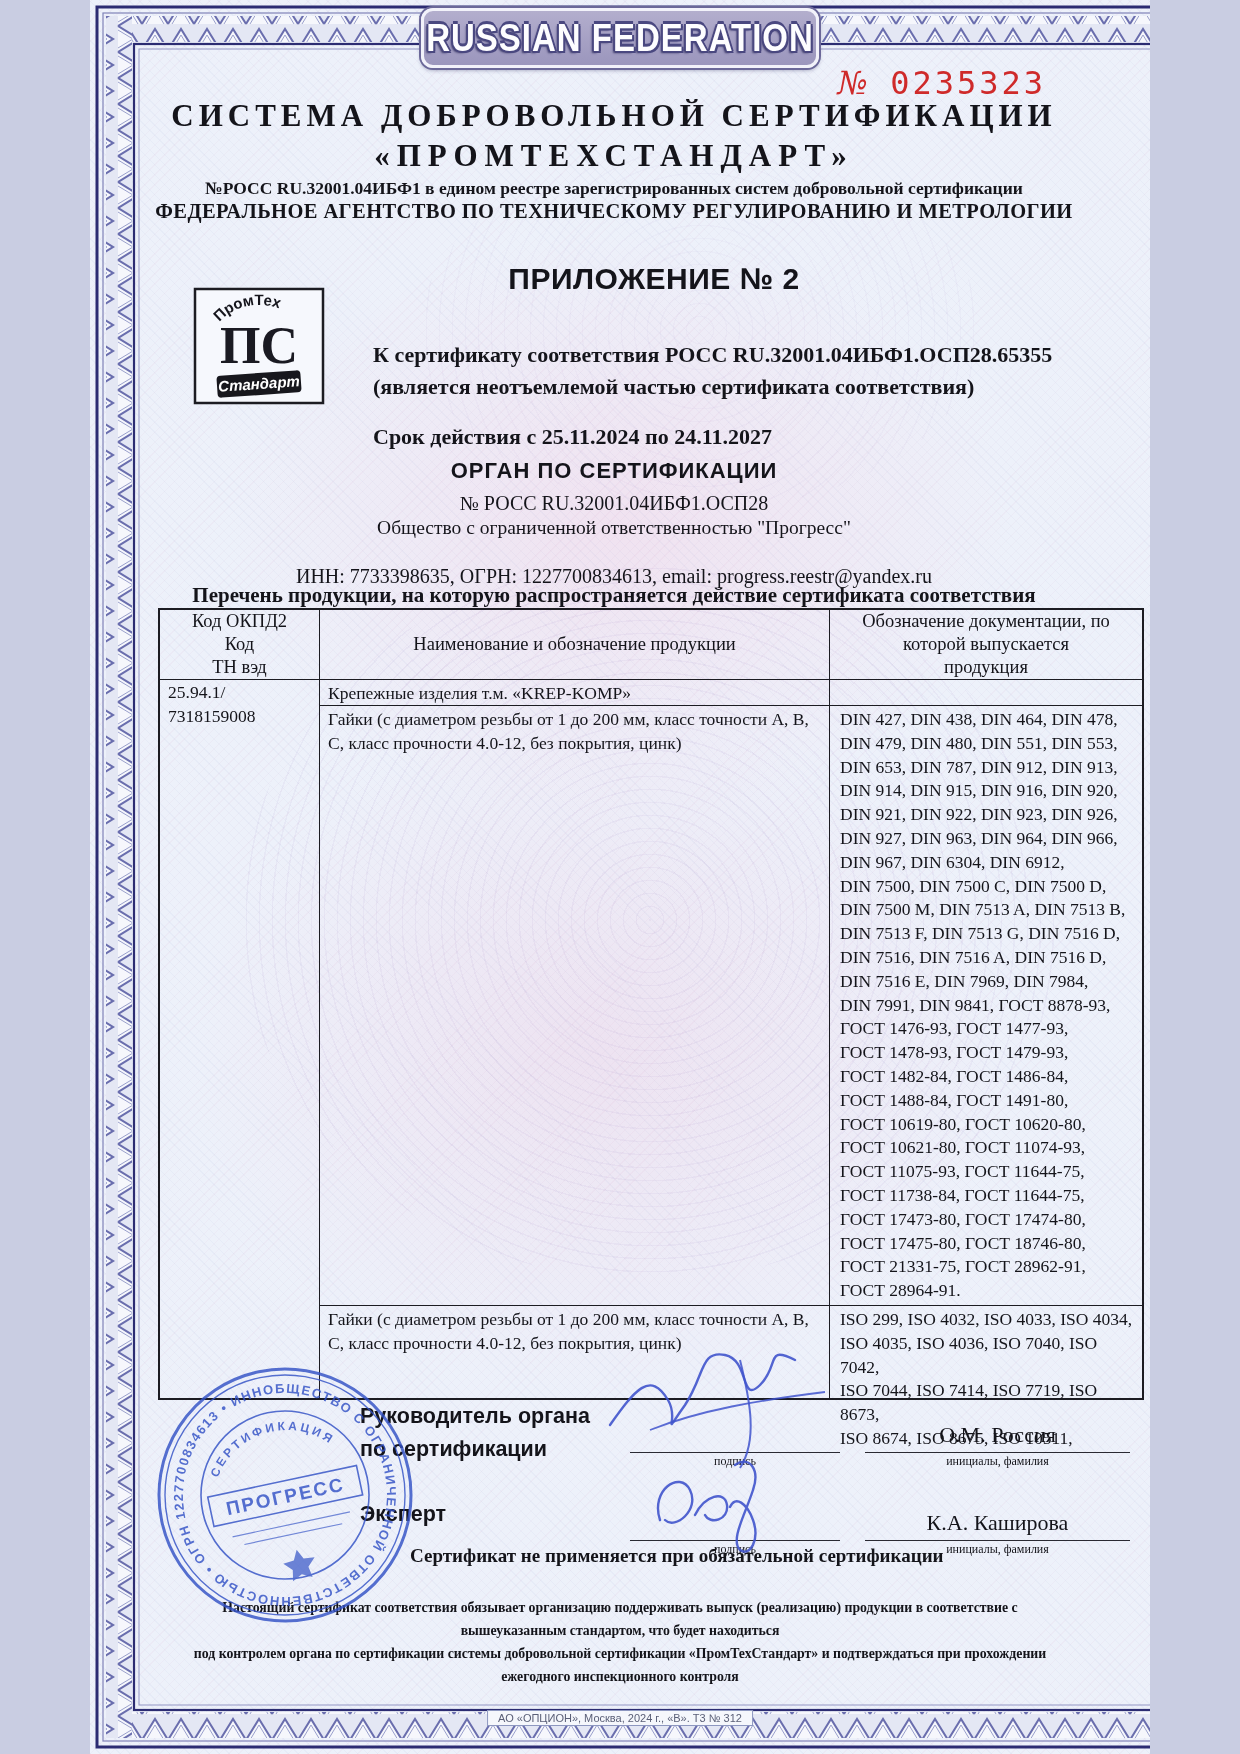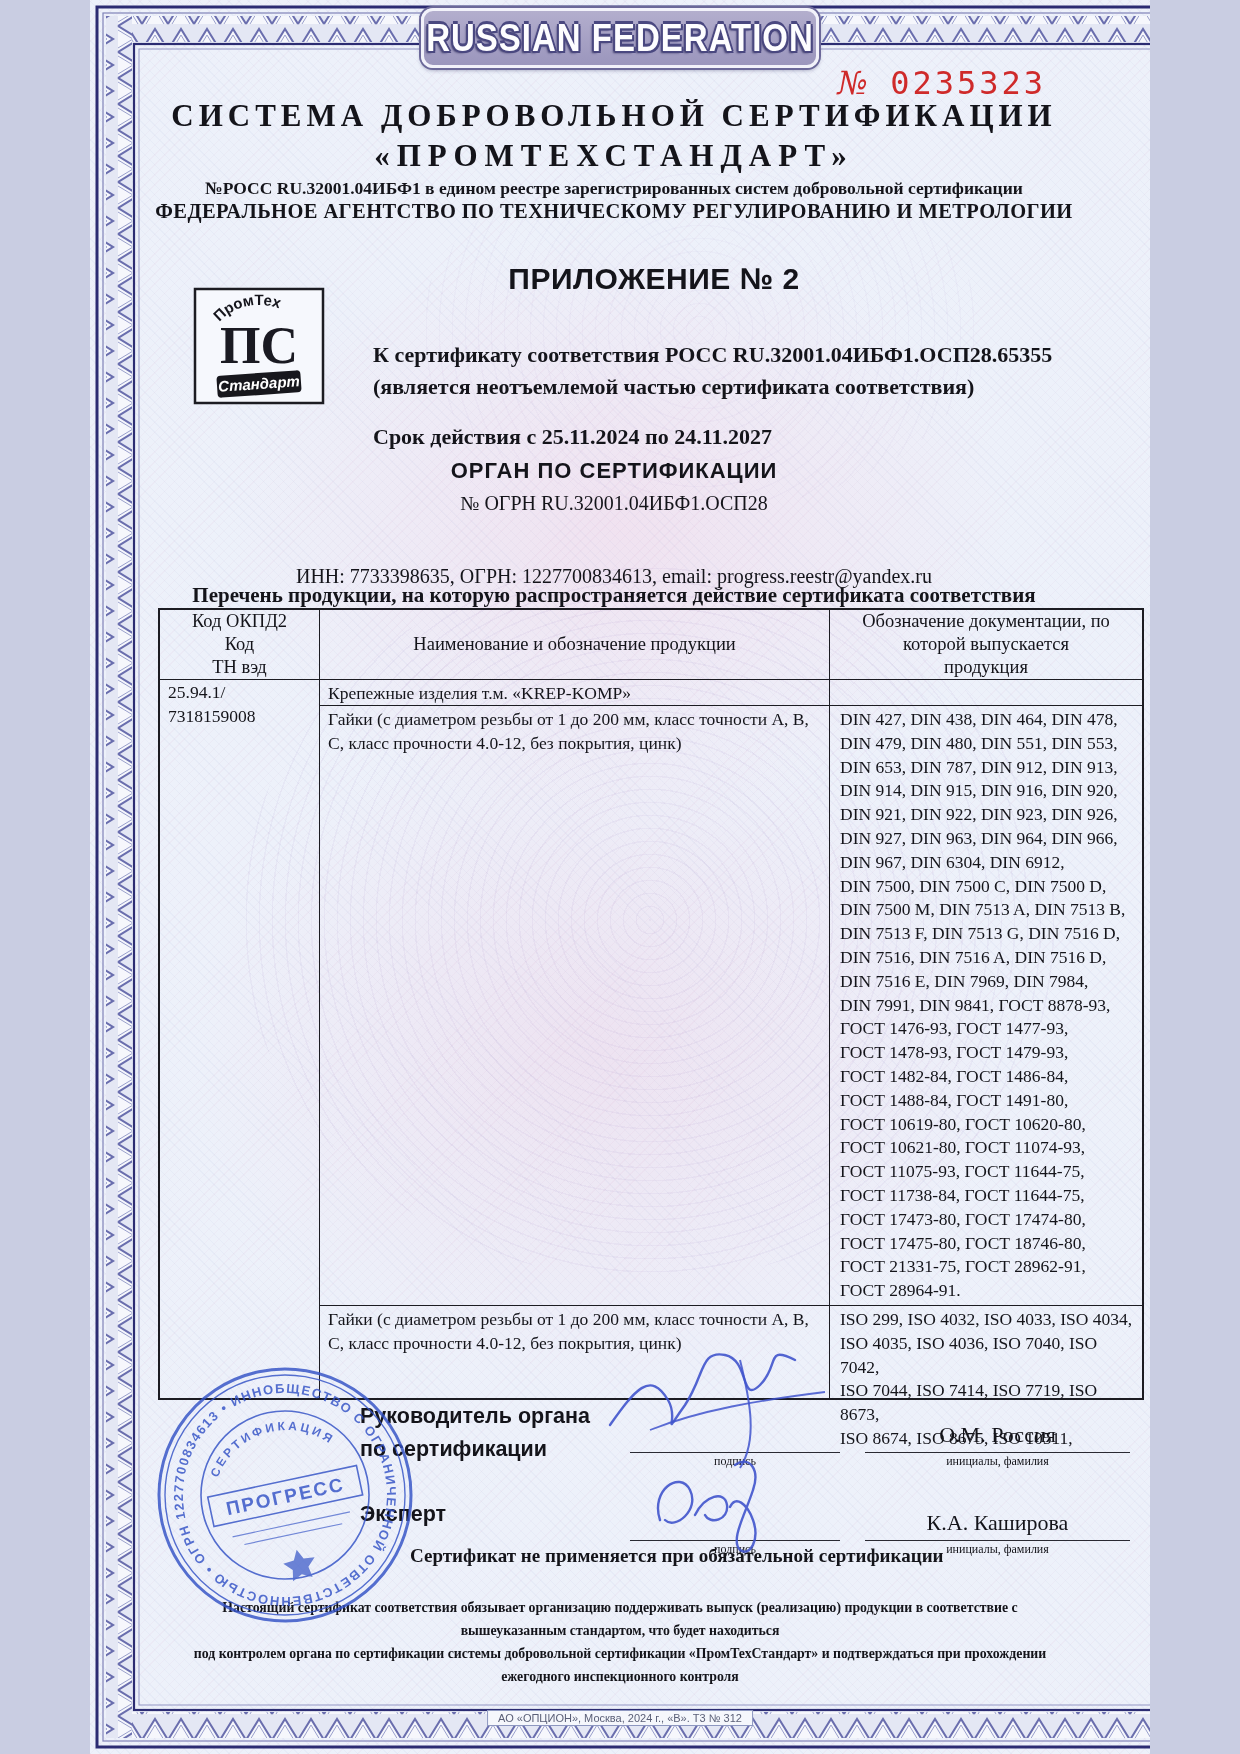--- a/index.html
+++ b/index.html
@@ -144,21 +144,22 @@
       <rect x="24" y="86" width="84" height="22" rx="4" fill="#17171d" transform="rotate(-4 66 97)"></rect>
       <text x="66" y="102" text-anchor="middle" transform="rotate(-4 66 97)" font-family="Liberation Sans, sans-serif" font-size="15" font-weight="bold" font-style="italic" fill="#ffffff">Стандарт</text>
     </svg>
 
     <div class="ctr app-title">ПРИЛОЖЕНИЕ № 2</div>
     <div class="cert-line cl1">К сертификату соответствия РОСС RU.32001.04ИБФ1.ОСП28.65355</div>
     <div class="cert-line cl2">(является неотъемлемой частью сертификата соответствия)</div>
     <div class="validity">Срок действия с 25.11.2024 по 24.11.2027</div>
 
     <div class="ctr org-h">ОРГАН ПО СЕРТИФИКАЦИИ</div>
-    <div class="ctr org-n">№ ОГРН RU.32001.04ИБФ1.ОСП28</div>
+    <div class="ctr org-n">№ РОСС RU.32001.04ИБФ1.ОСП28</div>
+    <div class="ctr org-name">Общество с ограниченной ответственностью "Прогресс"</div>
     <div class="ctr org-cont">ИНН: 7733398635, ОГРН: 1227700834613, email: progress.reestr@yandex.ru</div>
     <div class="ctr tbl-cap">Перечень продукции, на которую распространяется действие сертификата соответствия</div>
 
     <div class="cert-table">
       <div class="cell th bb br">Код ОКПД2
 Код
 ТН вэд</div>
       <div class="cell th bb br">Наименование и обозначение продукции</div>
       <div class="cell th bb">Обозначение документации, по
 которой выпускается

